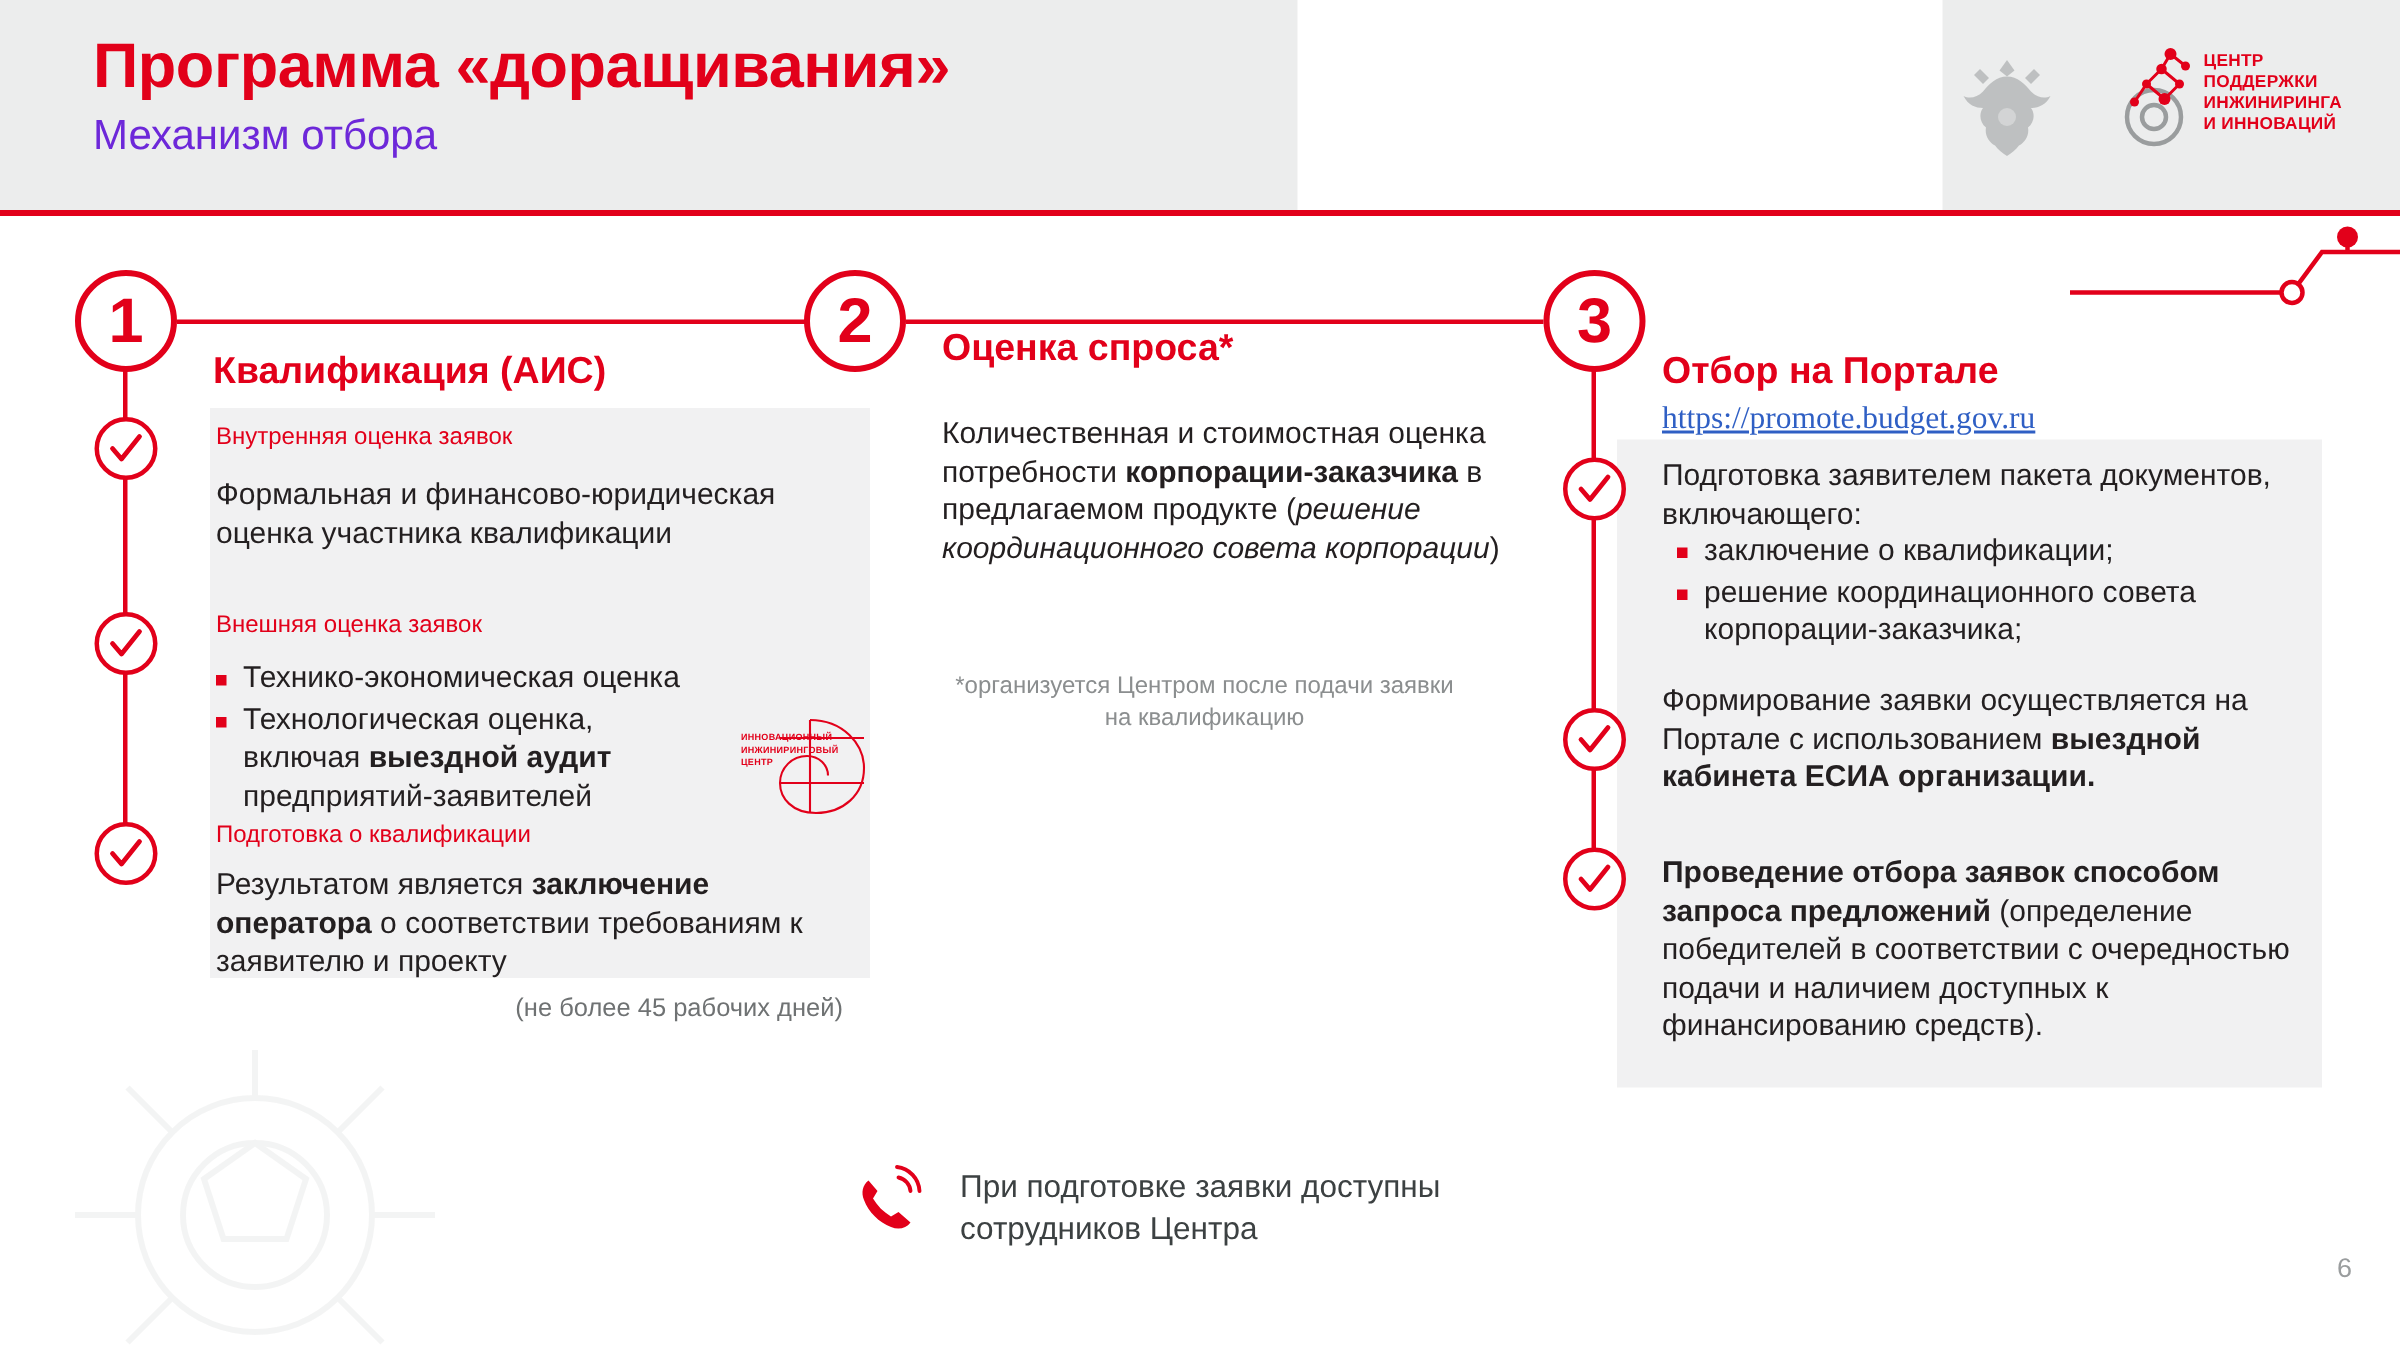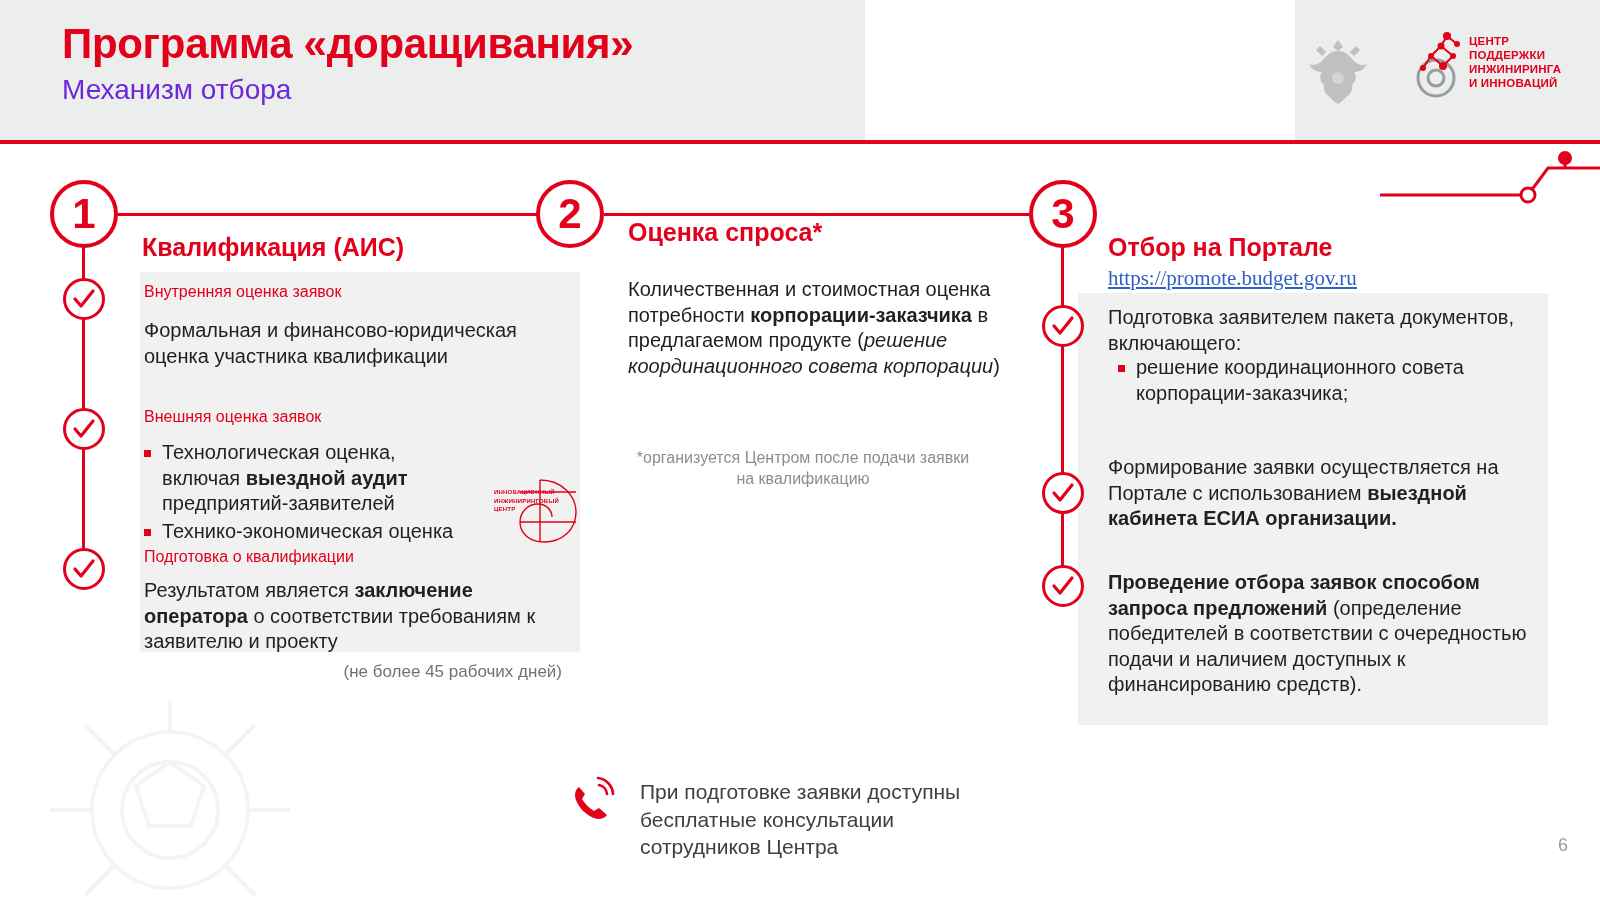--- a/index.html
+++ b/index.html
@@ -343,22 +343,22 @@
 <div class="panel" style="left:140px; top:272px; width:440px; height:380px;"></div>
 
 <div class="col-title" style="left:142px; top:233px;">Квалификация (АИС)</div>
 
 <div class="sub-red" style="left:144px; top:283px;">Внутренняя оценка заявок</div>
 <div class="body-text" style="left:144px; top:318px; width:380px;">Формальная и финансово-юридическая оценка участника квалификации</div>
 
 <div class="sub-red" style="left:144px; top:408px;">Внешняя оценка заявок</div>
 <div class="body-text" style="left:144px; top:440px; width:390px;">
   <ul class="bul">
+    <li>Технико-экономическая оценка</li>
     <li>Технологическая оценка,<br>включая <b>выездной аудит</b><br>предприятий-заявителей</li>
-    <li>Технико-экономическая оценка</li>
   </ul>
 </div>
 
 <div class="inner-logo" style="left:490px; top:470px;">
   <svg width="92" height="78" viewBox="0 0 92 78">
     <g fill="none" stroke="#e2001a" stroke-width="1.4">
       <path d="M50 10 C72 10 86 26 86 42 C86 60 72 72 54 72 C38 72 30 62 30 52 C30 42 38 34 48 34 C56 34 62 40 62 47"></path>
       <path d="M50 10 L50 72"></path>
       <path d="M30 22 L86 22"></path>
       <path d="M30 52 L86 52"></path>
@@ -408,20 +408,21 @@
 
 <div class="panel" style="left:1078px; top:293px; width:470px; height:432px;"></div>
 
 <div class="col-title" style="left:1108px; top:233px;">Отбор на Портале</div>
 <a class="link" href="#" style="left:1108px; top:266px;font-family:Liberation Serif, serif;">https://promote.budget.gov.ru</a>
 
 <div class="body-text" style="left:1108px; top:305px; width:430px;">Подготовка заявителем пакета документов, включающего:</div>
 
 <div class="body-text" style="left:1118px; top:355px; width:420px;">
   <ul class="bul">
+    <li>заключение о квалификации;</li>
     <li>решение координационного совета корпорации-заказчика;</li>
   </ul>
 </div>
 
 <div class="body-text" style="left:1108px; top:455px; width:430px;">
   <span>Формирование заявки осуществляется на Портале с использованием </span><b>выездной кабинета ЕСИА организации.</b>
 </div>
 
 <div class="body-text" style="left:1108px; top:570px; width:440px;">
   <b>Проведение отбора заявок способом запроса предложений</b><span> (определение победителей в соответствии с очередностью подачи и наличием доступных к финансированию средств).</span>
@@ -431,17 +432,16 @@
   <svg width="52" height="52" viewBox="0 0 52 52">
     <path d="M14 12 c-4 3 -5 8 -3 13 3 8 10 15 18 18 5 2 10 1 13 -3 l-8 -7 -5 3 c-5 -3 -9 -7 -12 -12 l3 -5z" fill="#e2001a"></path>
     <g fill="none" stroke="#e2001a" stroke-width="2.6" stroke-linecap="round">
       <path d="M34 10 a10 10 0 0 1 8 9"></path>
       <path d="M33 3 a17 17 0 0 1 15 16"></path>
     </g>
   </svg>
 </div>
 <div class="consult">
   <div>При подготовке заявки доступны</div>
-  <div>бесплатные консультации</div>
   <div>сотрудников Центра</div>
 </div>
 
 <div class="page-num">6</div>
 
 </body></html>

